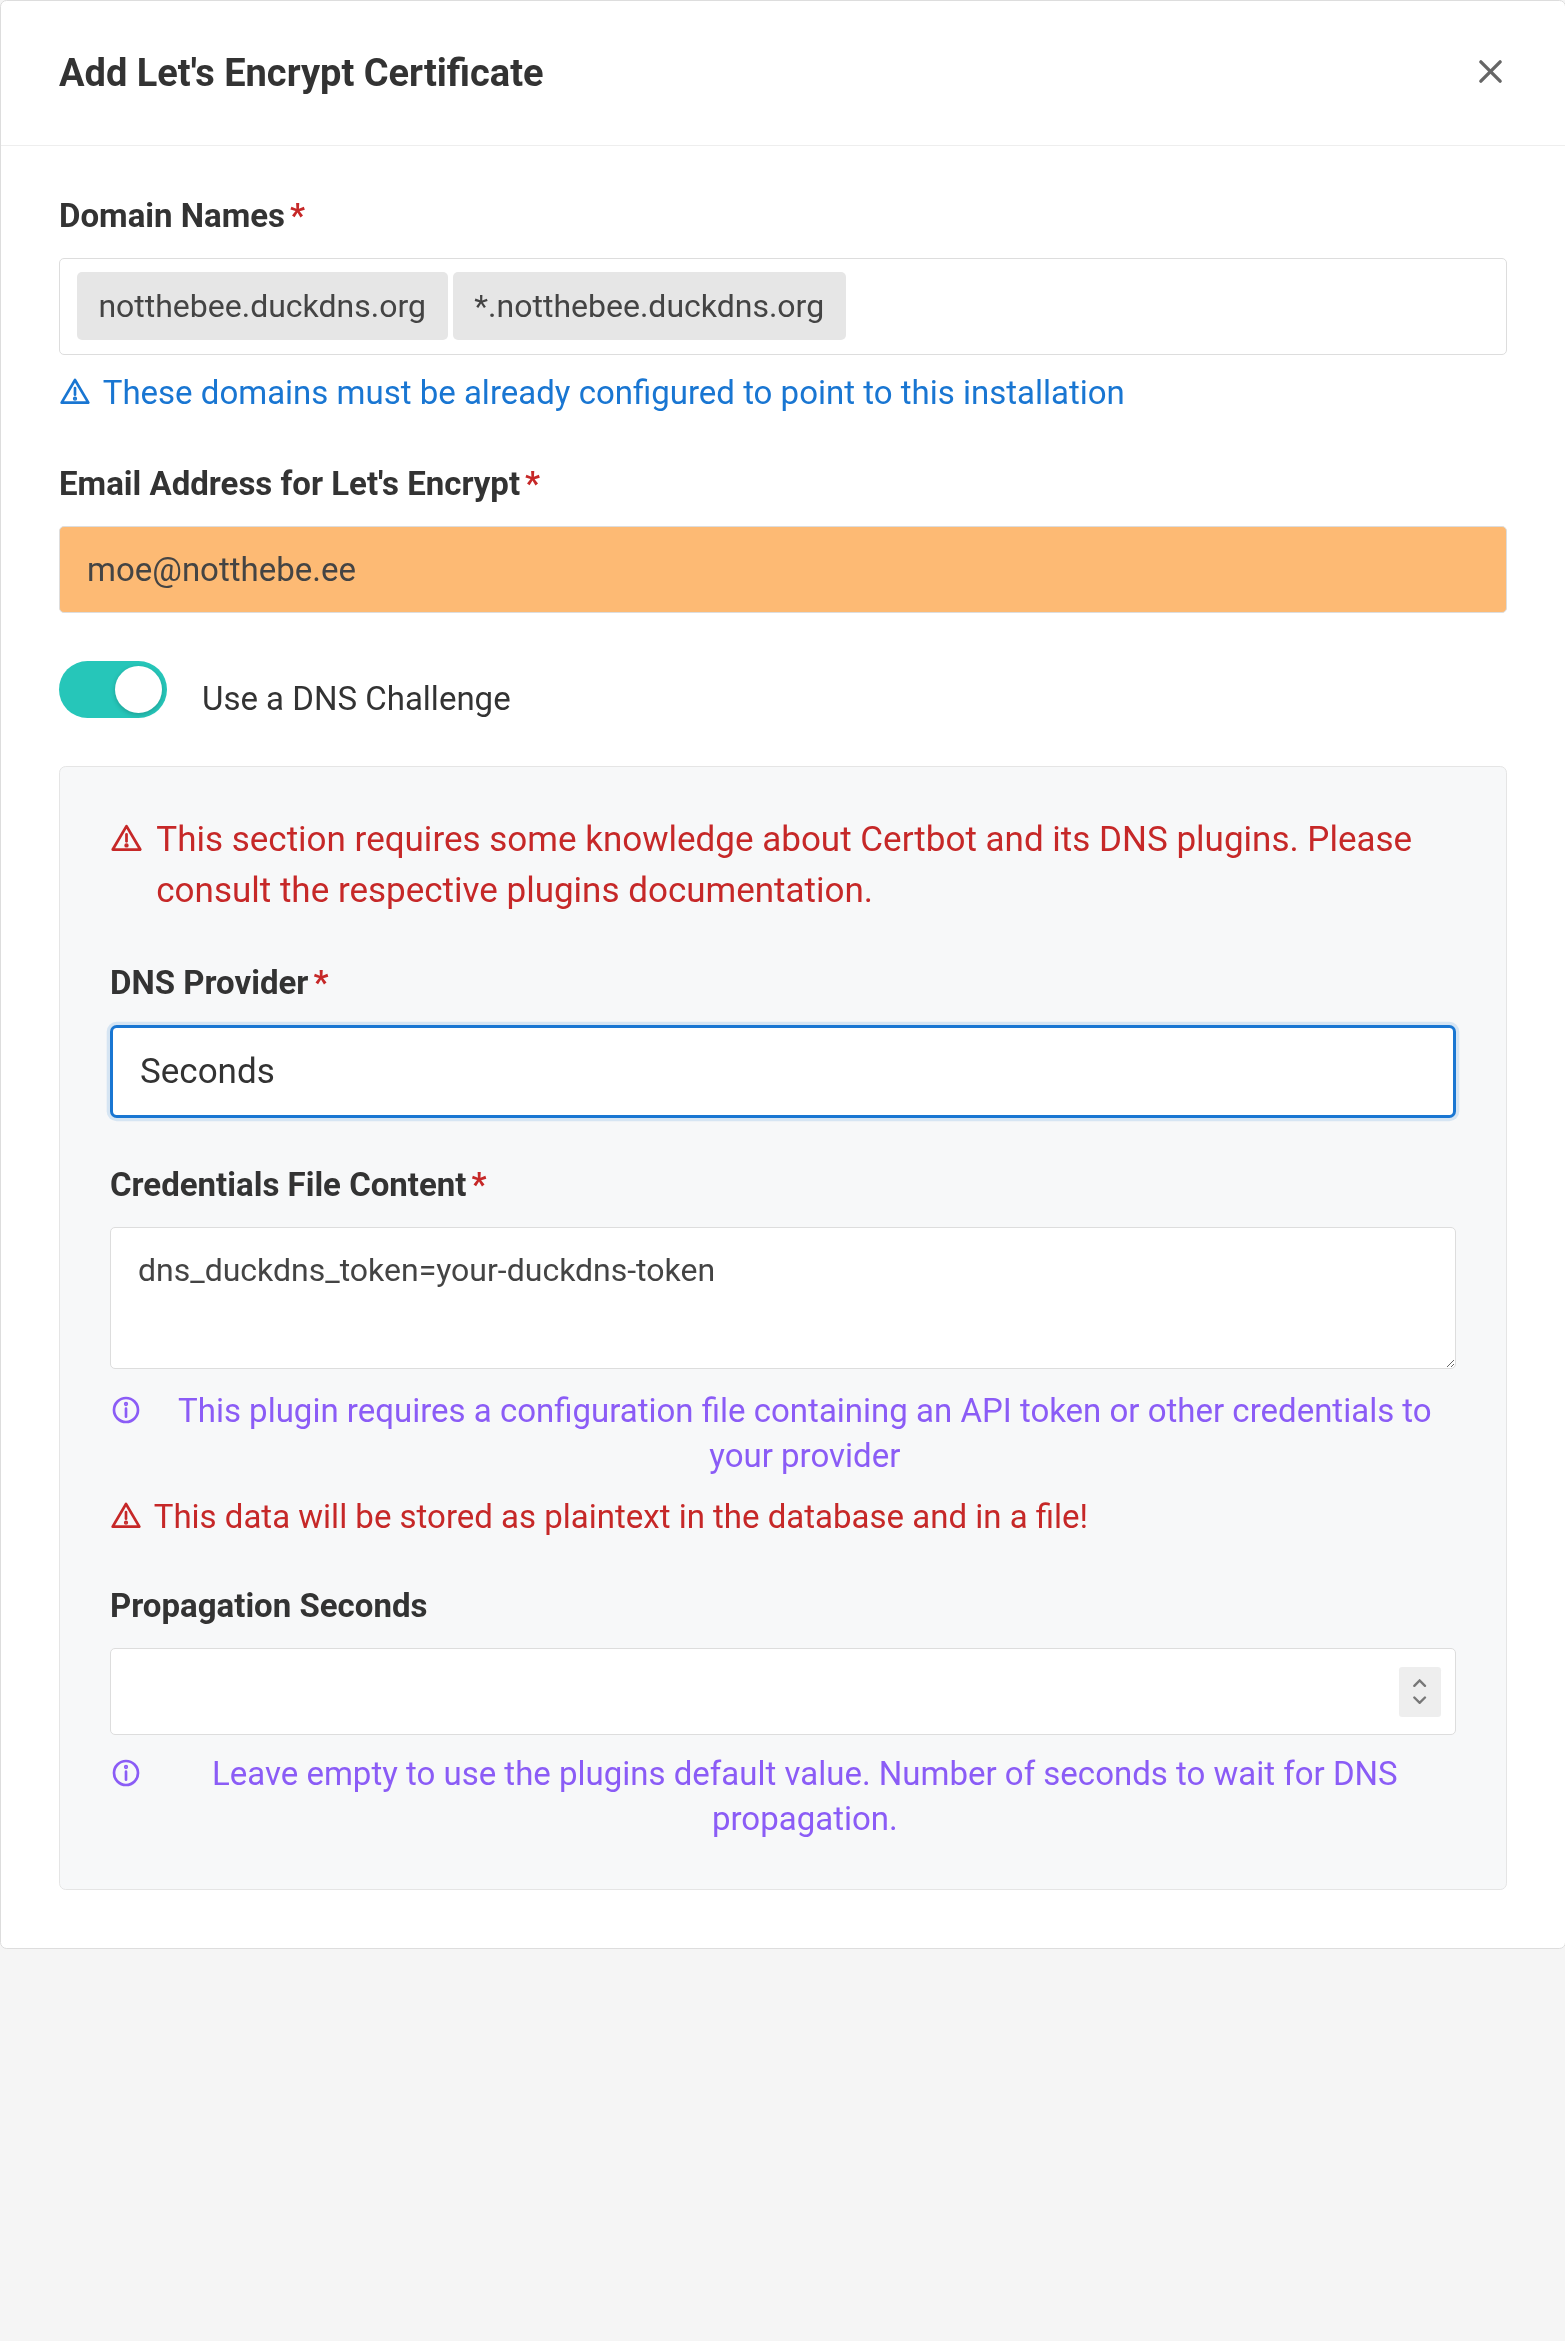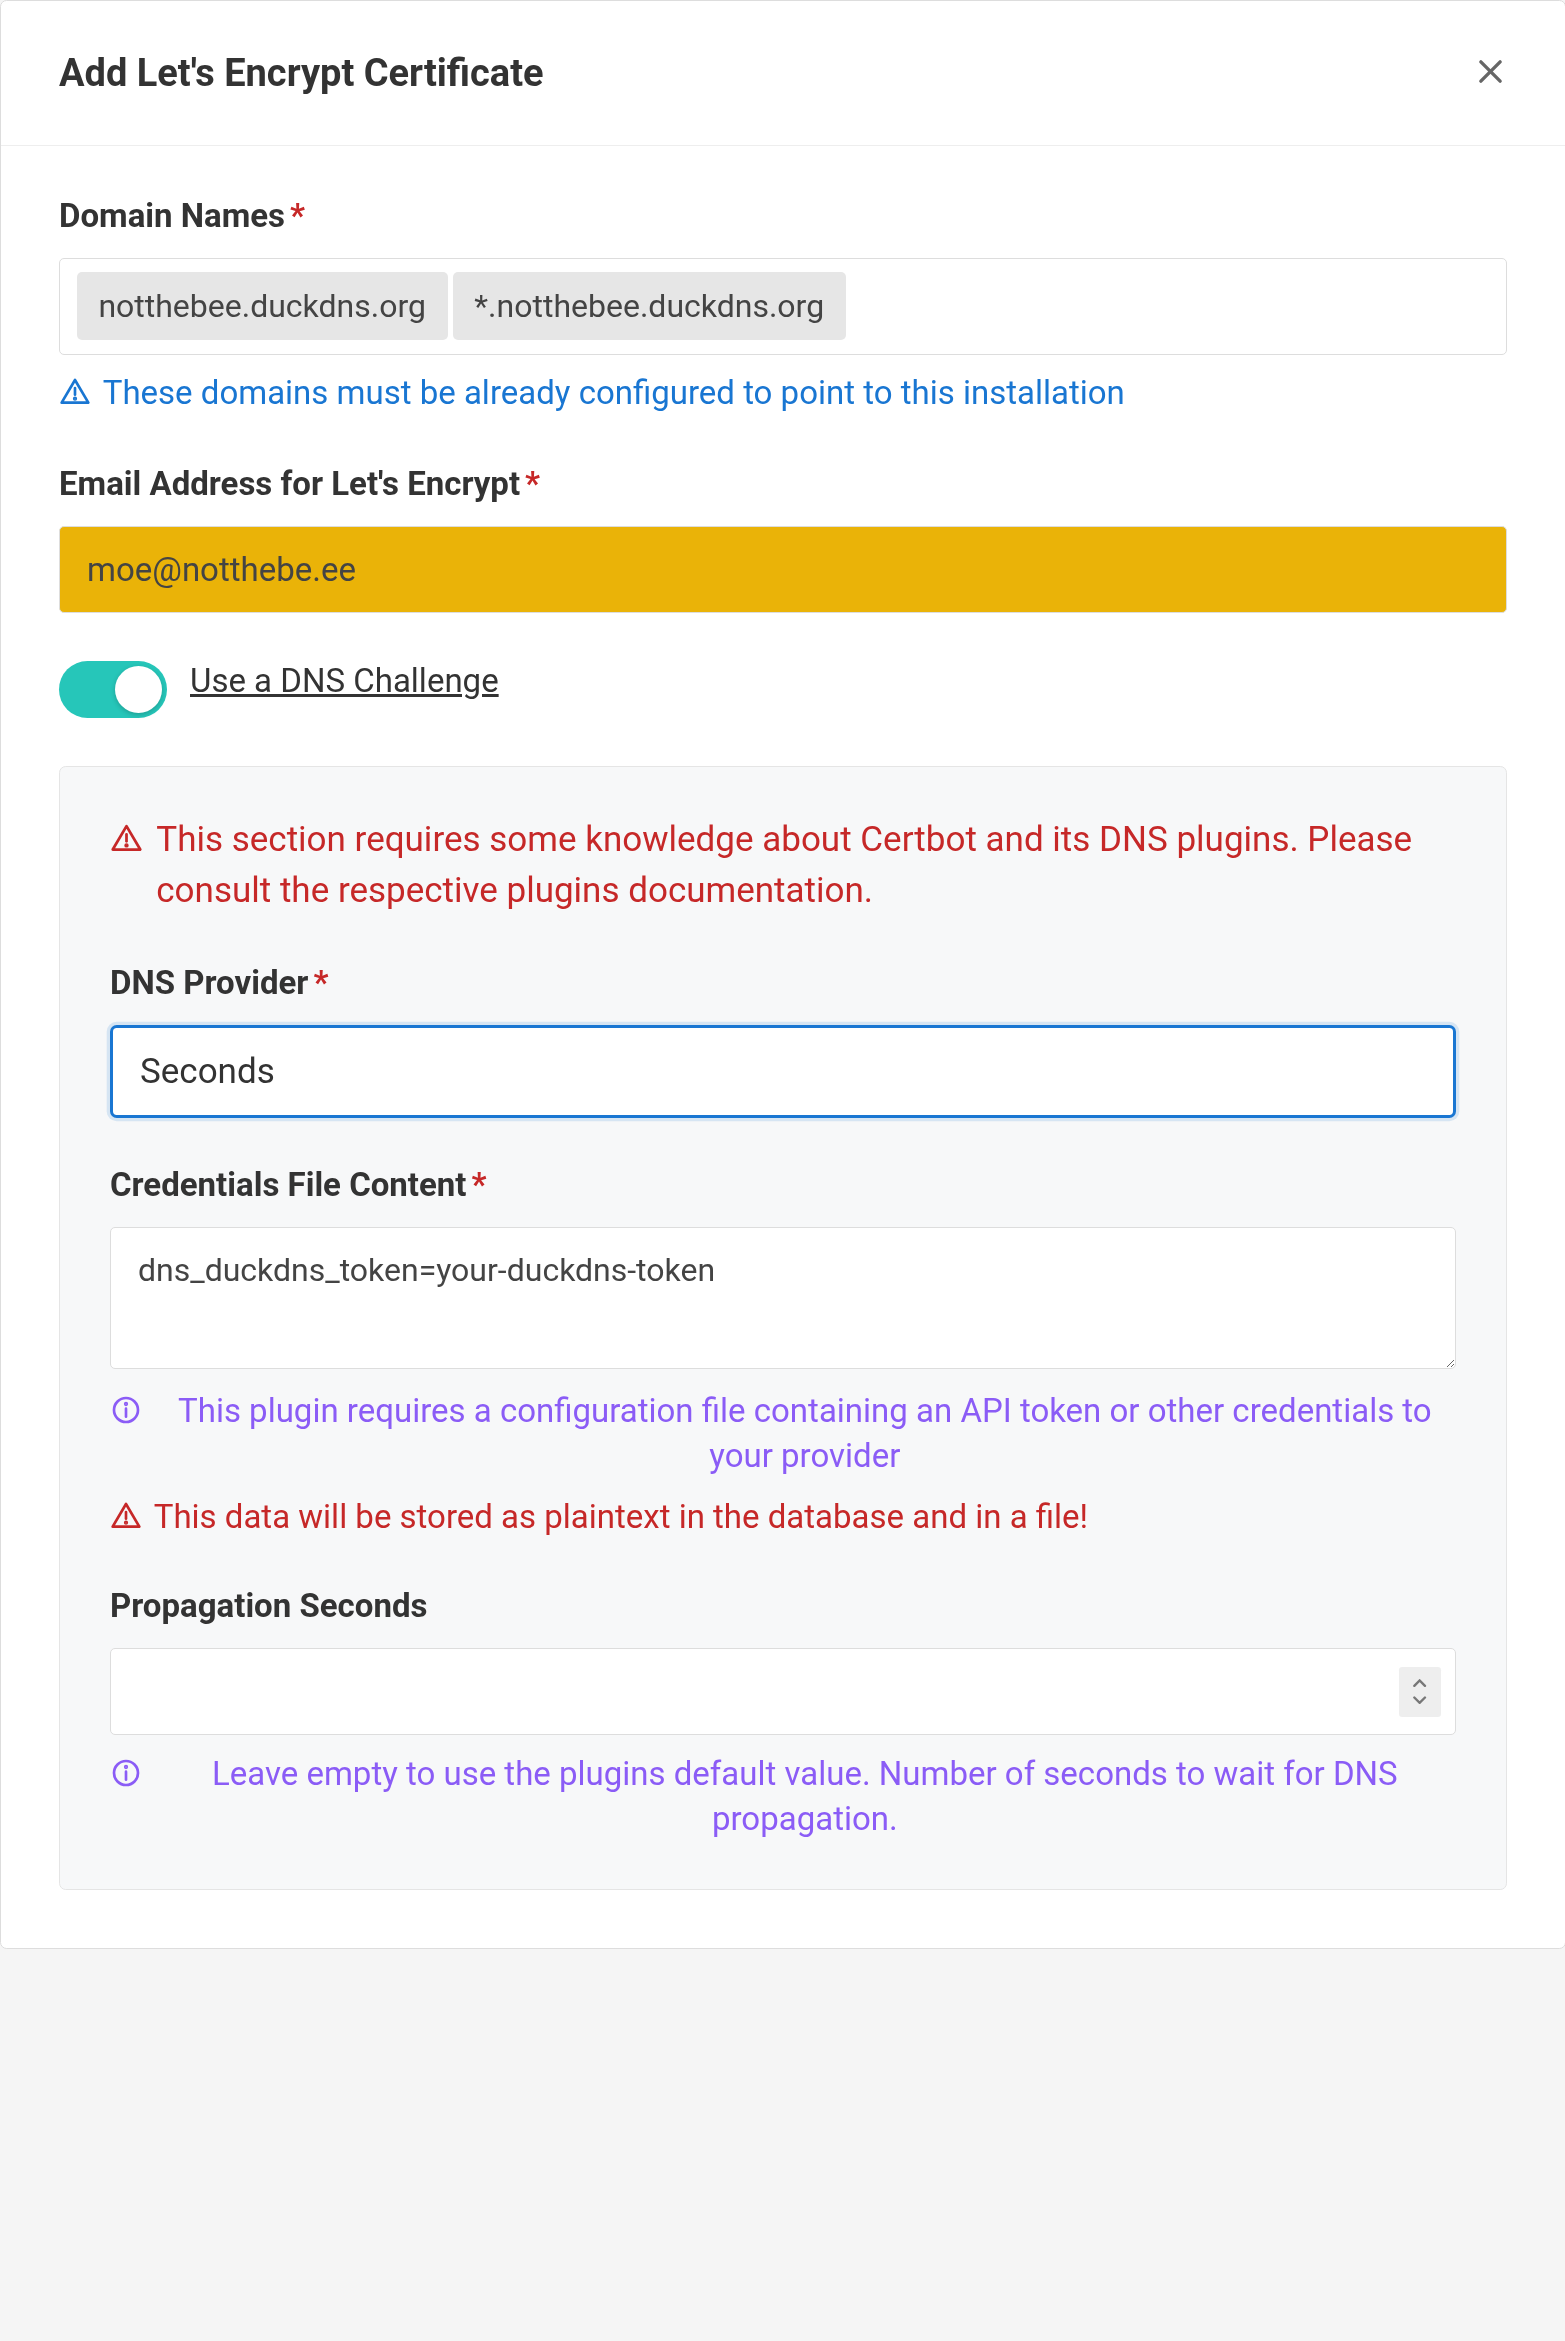--- a/index.html
+++ b/index.html
@@ -79,29 +79,28 @@
   .help-red { color: #c62828; }
   .help-grey { color: #8b5cf6; text-align: center; }
   .help-text svg { flex-shrink: 0; width: 32px; height: 32px; margin-top: 5px; }
   .text-input {
     width: 100%;
     border: 0.8px solid #ddd;
     border-radius: 5px;
     padding: 23px 27px;
     font-size: 33px;
     color: #444;
-    background: #eab308;
+    background: #fdba74;
     font-family: inherit;
   }
   .toggle-row {
     display: flex;
-    align-items: flex-start;
-    gap: 23px;
+    align-items: flex-end;
+    gap: 35px;
     margin-bottom: 48px;
-    text-decoration: underline;
   }
   .toggle {
     width: 108px;
     height: 57px;
     border-radius: 33px;
     background: #26c6b9;
     position: relative;
     cursor: pointer;
   }
   .toggle-knob {

